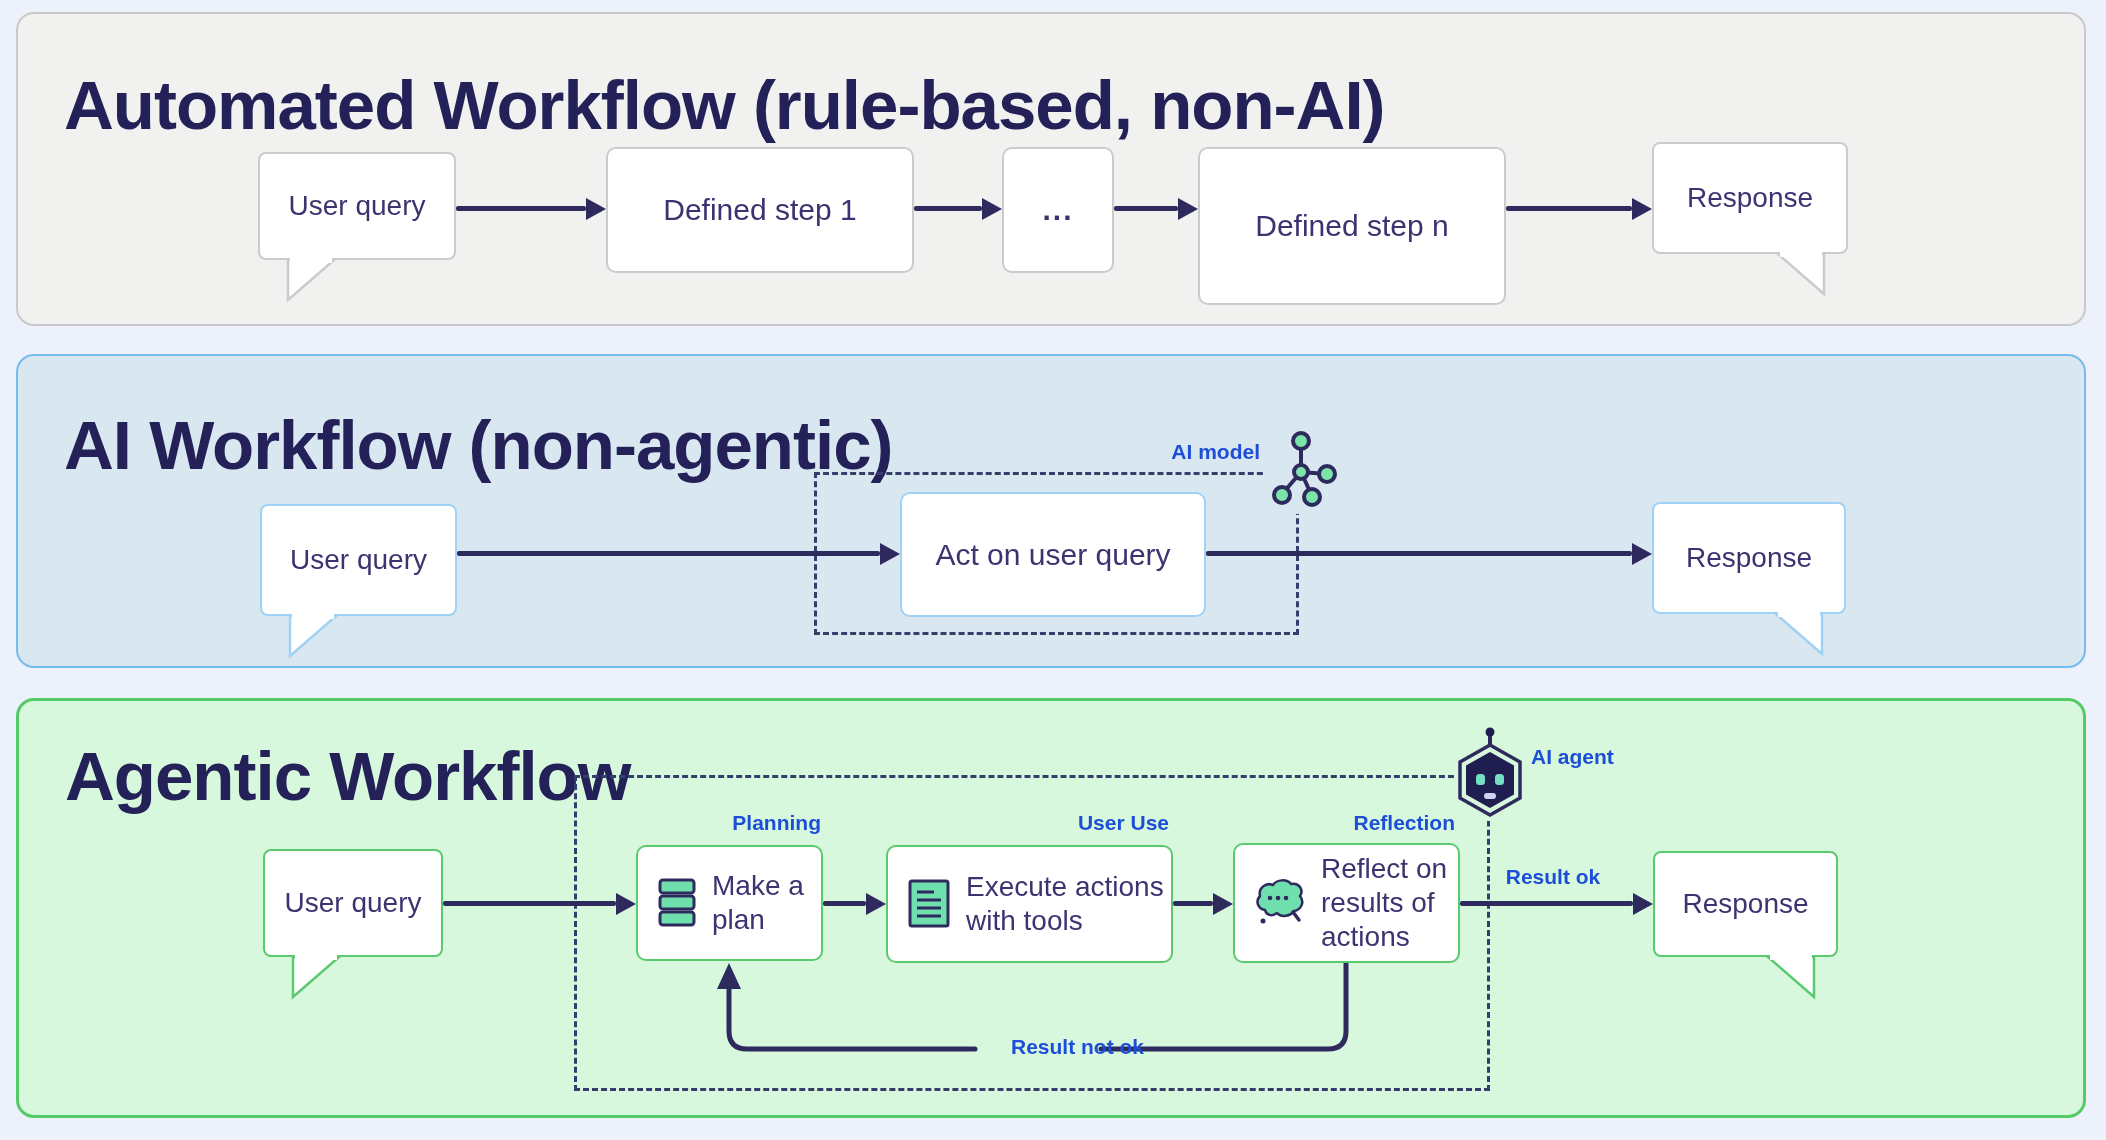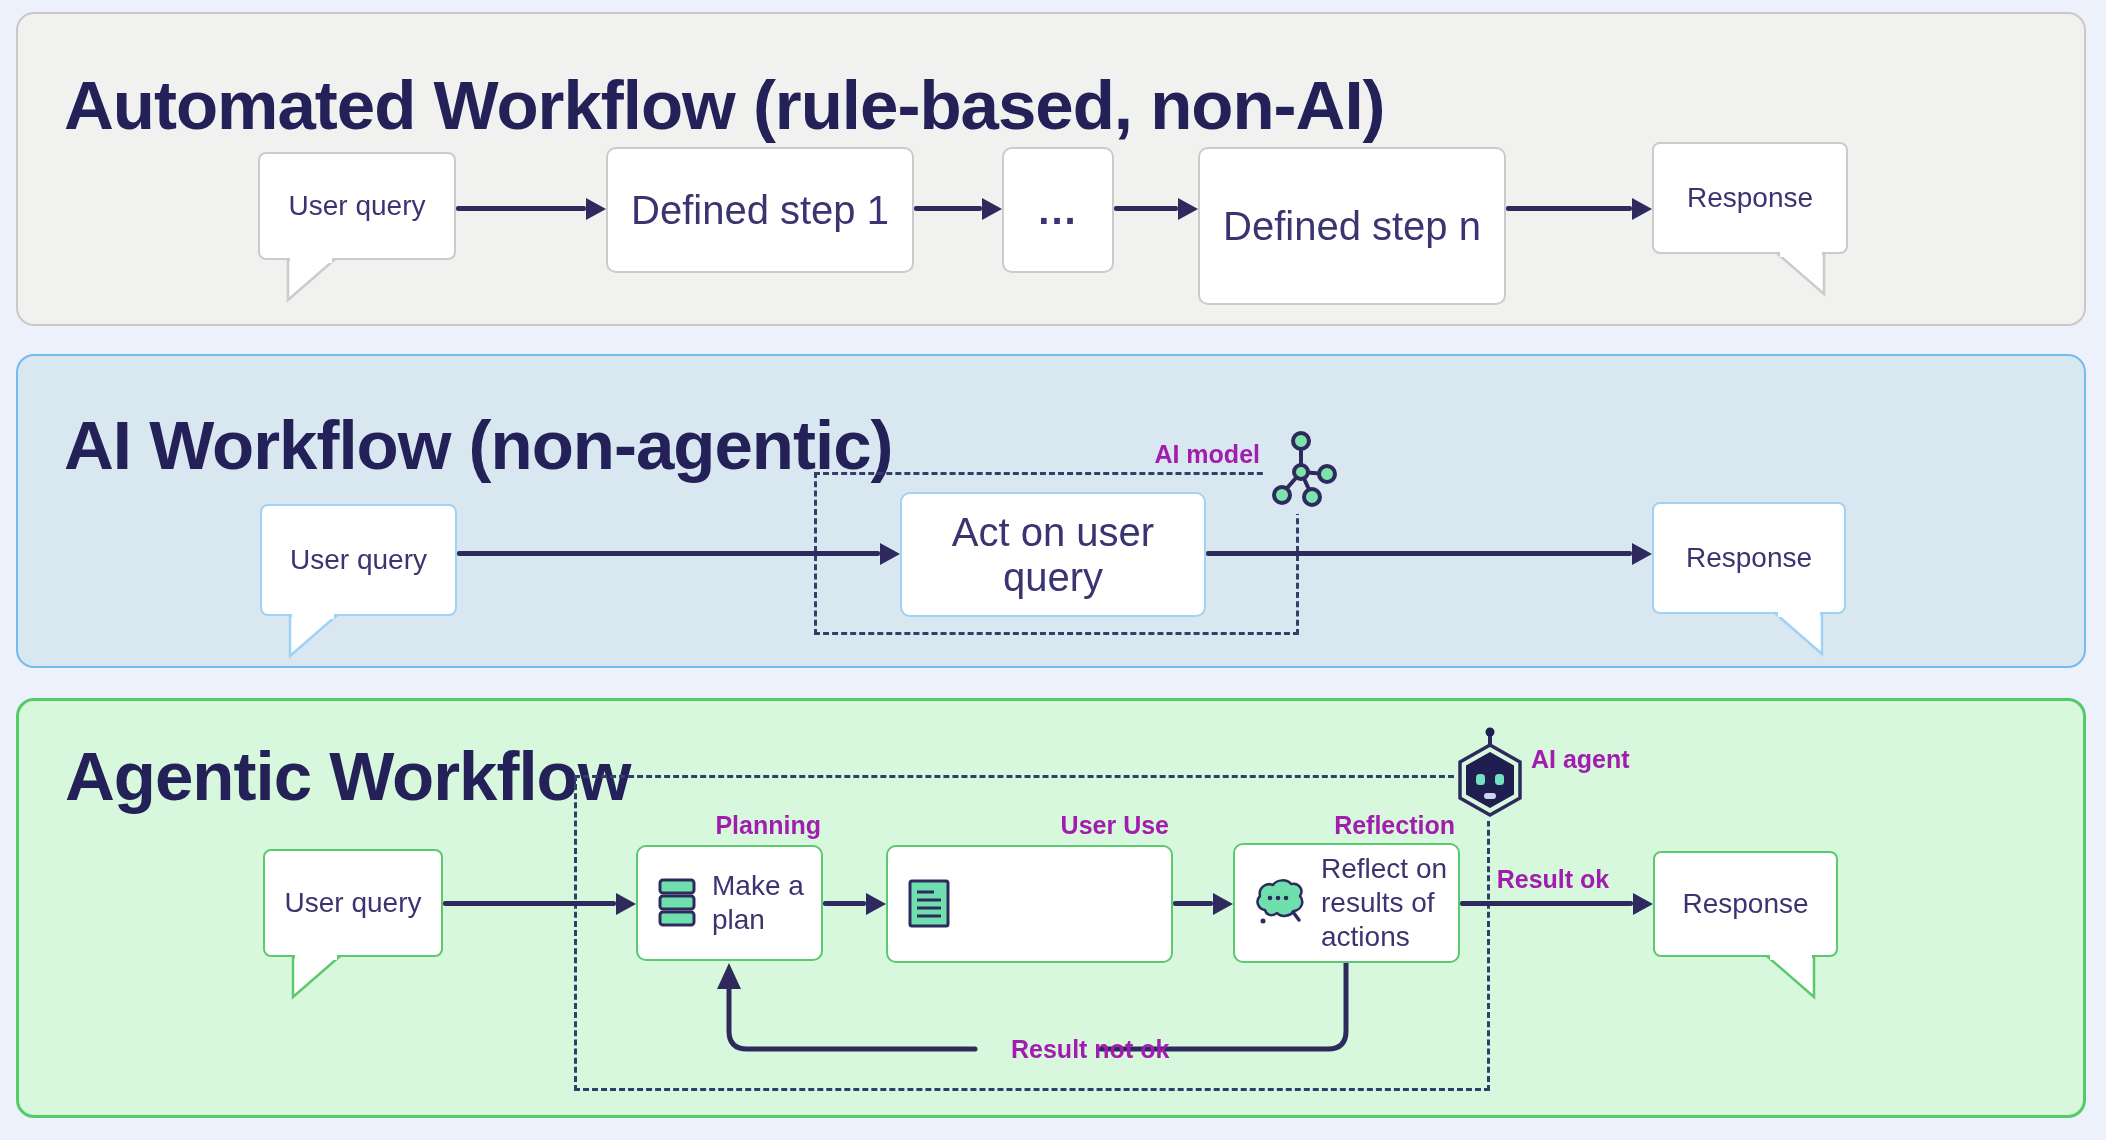--- a/index.html
+++ b/index.html
@@ -8,21 +8,21 @@
   .panel{position:absolute;left:16px;width:2070px;border-radius:18px;box-sizing:border-box;}
   .p1{top:12px;height:314px;background:#f1f1f0;border:2px solid #c9c9c9;}
   .p2{top:354px;height:314px;background:#d9e7f1;border:2px solid #74bbee;}
   .p3{top:698px;height:420px;background:#d7f8dc;border:3px solid #55ca68;}
   .title{position:absolute;left:46px;margin:0;font-size:69px;font-weight:700;color:#232158;
          letter-spacing:-1px;white-space:nowrap;}
   .p1 .title{top:52px;} .p2 .title{top:50px;} .p3 .title{top:36px;}
 
   .node{position:absolute;background:#fff;border-radius:10px;box-sizing:border-box;
         display:flex;align-items:center;justify-content:center;text-align:center;
-        font-size:40px;color:#3a3470;}
+        font-size:30px;color:#3a3470;}
   .p1 .node{border:2px solid #cbcbcb;}
   .p2 .node{border:2px solid #9fd2f4;}
   .p3 .node{border:2px solid #5bc96d;}
   .iconbox{justify-content:flex-start;text-align:left;padding-left:18px;font-size:28px;line-height:1.22;}
   .iconbox .ic{flex:0 0 auto;margin-right:14px;display:flex;align-items:center;}
   .bubble{border-radius:8px;font-size:28px;}
   .dots{font-weight:700;letter-spacing:2px;}
 
   .tail{position:absolute;top:100%;overflow:visible;}
   .tail polygon{fill:#fff;stroke-width:2.5px;}
@@ -31,21 +31,21 @@
   .p2 .tail polygon{stroke:#9fd2f4;}
   .p3 .tail polygon{stroke:#5bc96d;}
   .tail-left{left:26px;} .tail-right{right:20px;}
 
   .arrow{position:absolute;height:5px;background:#2e2a5e;border-radius:2px;}
   .arrow::after{content:"";position:absolute;left:100%;top:50%;transform:translateY(-50%);
     border-left:20px solid #2e2a5e;border-top:11px solid transparent;border-bottom:11px solid transparent;}
 
   .dashed{position:absolute;border:3px dashed #333f6a;box-sizing:border-box;}
 
-  .small-label{position:absolute;font-size:25px;font-weight:700;color:#a21caf;white-space:nowrap;}
+  .small-label{position:absolute;font-size:21px;font-weight:700;color:#1d4ed8;white-space:nowrap;}
   .right-align{text-align:right;}
   .center-align{text-align:center;}
 
   .icon-svg{display:block;}
   .loop-svg{position:absolute;overflow:visible;}
   .loop-svg path{fill:none;stroke:#2e2a5e;stroke-width:5;stroke-linecap:round;}
   .loop-svg polygon{fill:#2e2a5e;}
 </style>
 </head>
 <body>
@@ -197,20 +197,21 @@
         <svg class="icon-svg" width="46" height="52" viewBox="0 0 46 52">
           <rect x="4" y="3" width="38" height="45" rx="2" fill="#6fe0ad" stroke="#2e2a5e" stroke-width="3"></rect>
           <g stroke="#2e2a5e" stroke-width="3">
             <line x1="11" y1="14" x2="28" y2="14"></line>
             <line x1="11" y1="22" x2="35" y2="22"></line>
             <line x1="11" y1="30" x2="35" y2="30"></line>
             <line x1="11" y1="38" x2="35" y2="38"></line>
           </g>
         </svg>
       </span>
+      <span style="width:205px;">Execute actions with tools</span>
     </div>
 
     <div class="arrow" style="left:1154px;top:200px;width:40px;"></div>
 
     <div class="node iconbox" style="left:1214px;top:142px;width:227px;height:120px;">
       <span class="ic">
         <svg class="icon-svg" width="54" height="52" viewBox="0 0 54 52">
           <path d="M12,33 C5,32 2,24 7,19 C5,11 13,5 20,8 C24,2 34,2 38,7 C46,5 51,13 47,19 C52,25 48,33 41,34 C38,39 28,41 24,36 C19,40 13,38 12,33 Z" fill="#6fe0ad" stroke="#2e2a5e" stroke-width="2.5" stroke-linejoin="round"></path>
           <circle cx="17" cy="21" r="2.3" fill="#2e2a5e"></circle>
           <circle cx="25" cy="21" r="2.3" fill="#2e2a5e"></circle>

